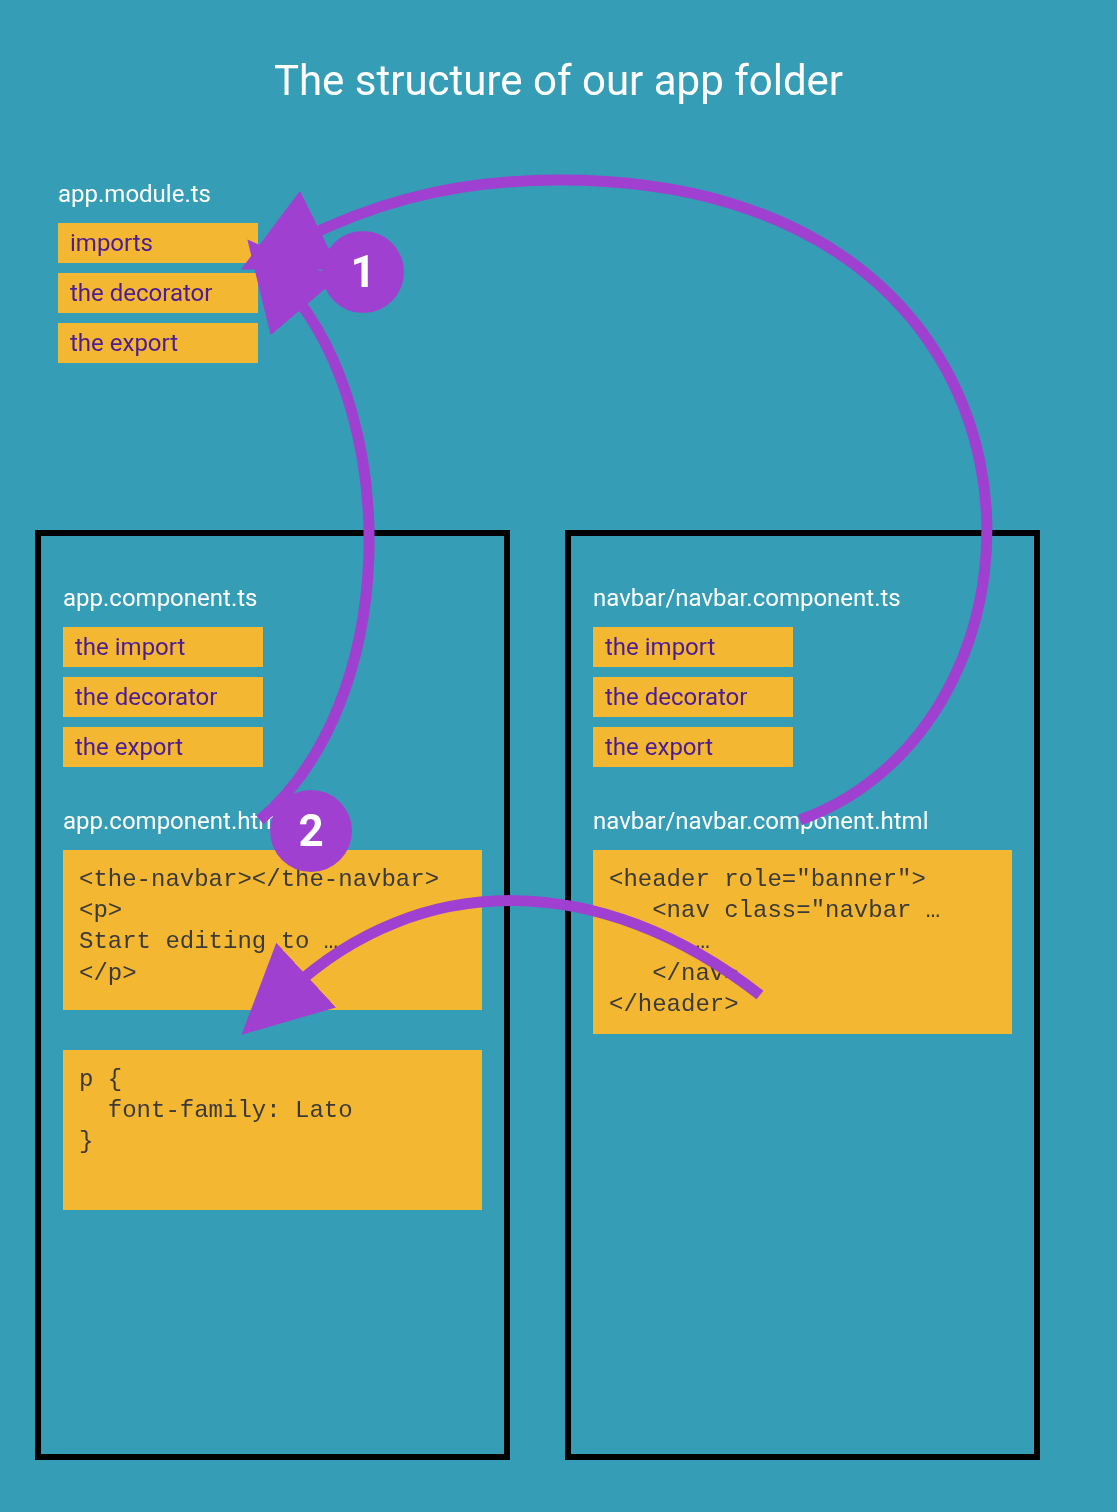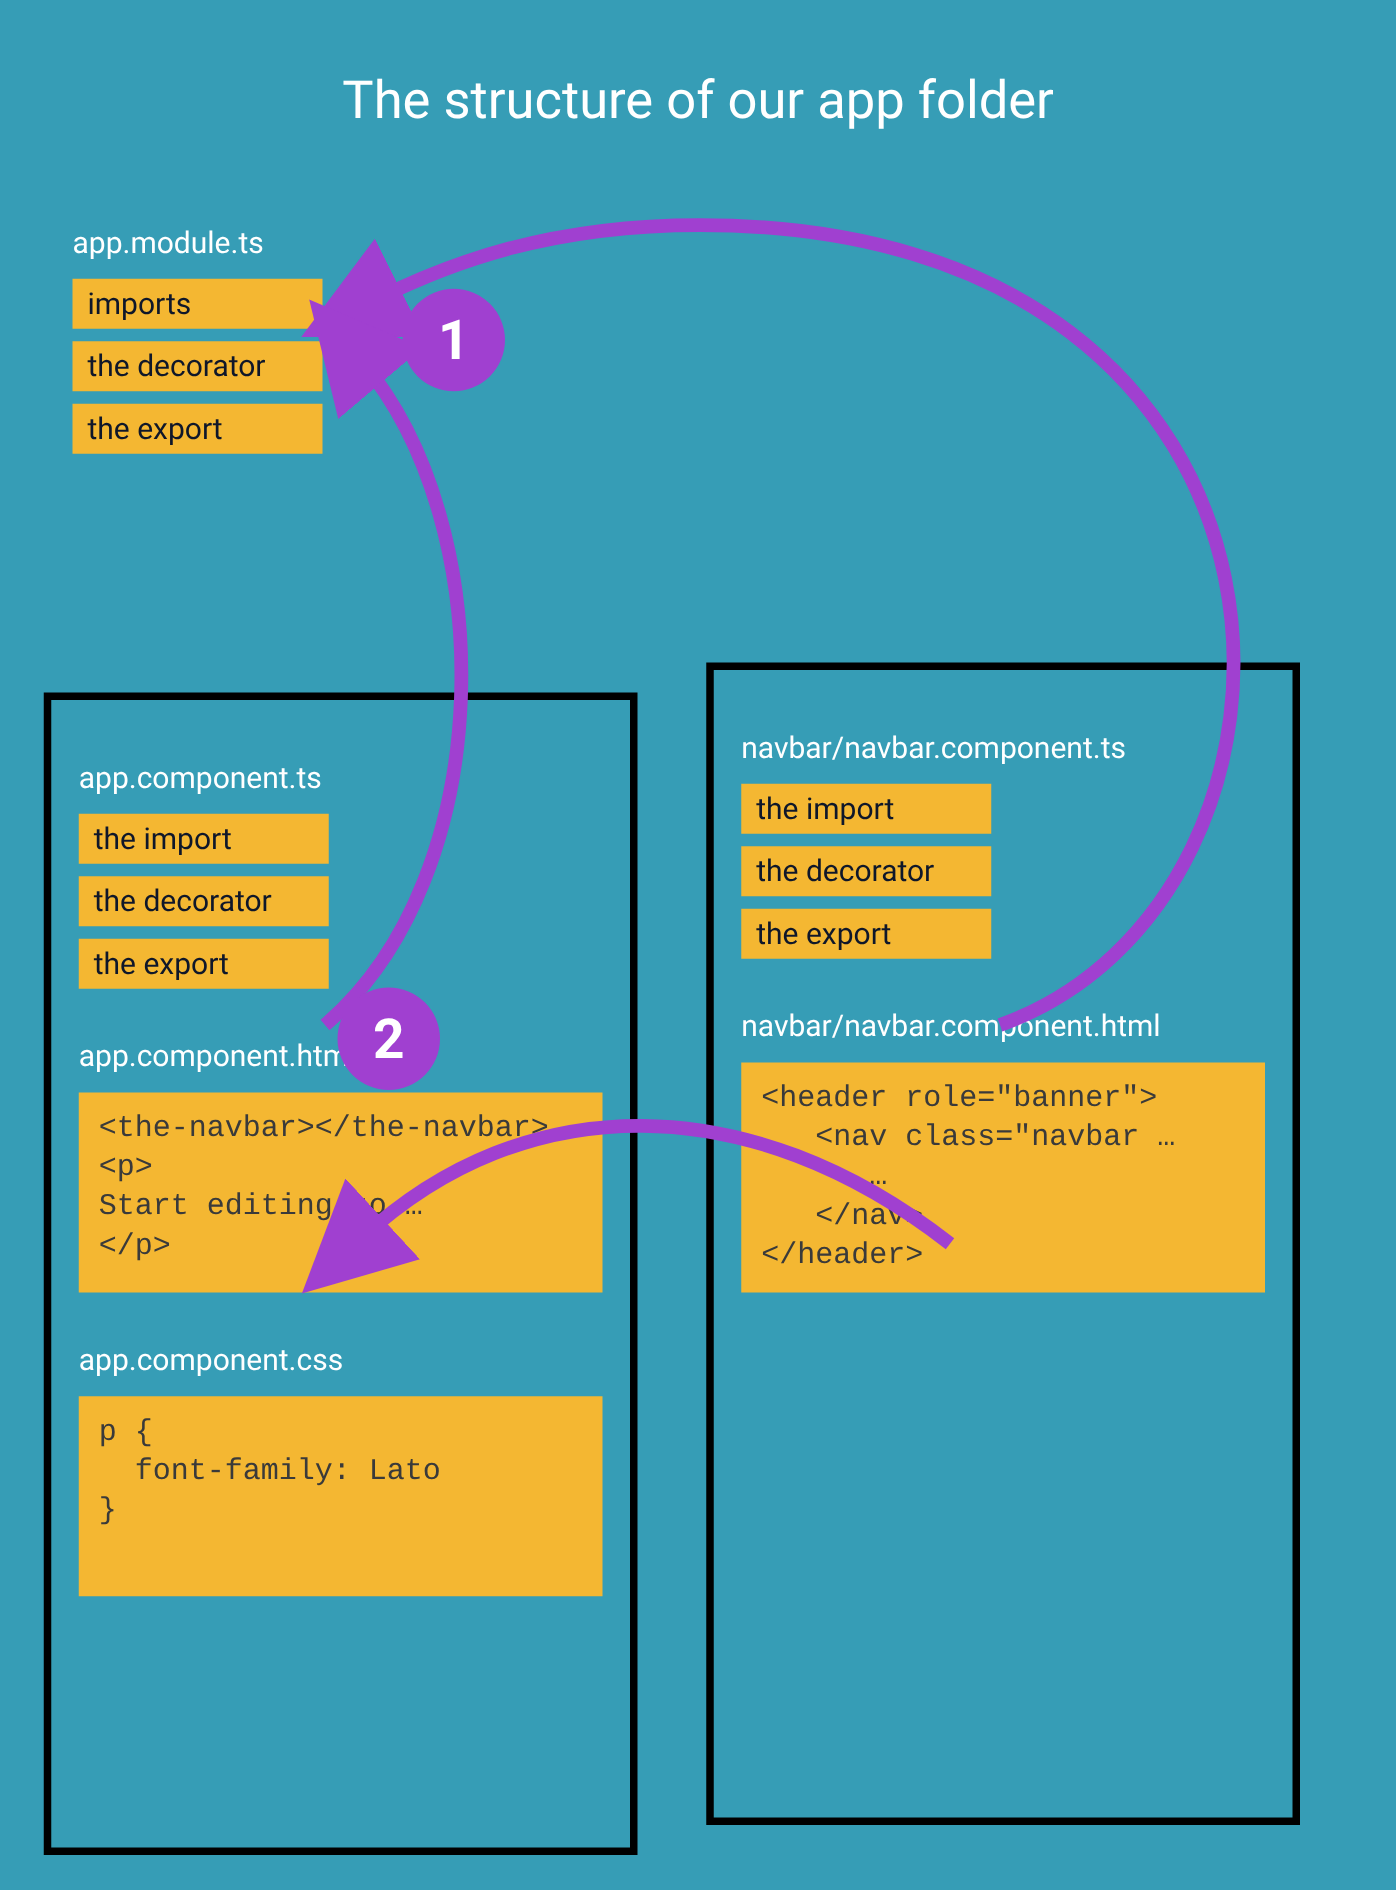--- a/index.html
+++ b/index.html
@@ -25,36 +25,36 @@
     margin-bottom: 15px;
     margin-top: 20px;
   }
   .module-block {
     position: absolute;
     left: 58px;
     top: 160px;
   }
   .chip {
     background: #f4b732;
-    color: #0f172a;
+    color: #4c1d95;
     font-size: 24px;
     padding: 6px 12px;
     margin-bottom: 10px;
     display: block;
     width: 200px;
   }
   .component-box {
     position: absolute;
     border: 6px solid #000;
     padding: 28px 22px;
     width: 475px;
   }
   .box-left {
     left: 35px;
-    top: 554px;
+    top: 530px;
     height: 930px;
   }
   .box-right {
     left: 565px;
     top: 530px;
     height: 930px;
   }
   .file-group {
     margin-bottom: 40px;
   }
@@ -112,21 +112,20 @@
     <span class="chip">the export</span>
   </div>
   <div class="file-group">
     <div class="section-label">app.component.html</div>
     <div class="code-block">&lt;the-navbar&gt;&lt;/the-navbar&gt;
 &lt;p&gt;
 Start editing to …
 &lt;/p&gt;</div>
   </div>
   <div class="file-group">
-    <div class="section-label">app.component.css</div>
     <div class="code-block">p {
   font-family: Lato
 }</div>
   </div>
 </div>
 
 <div class="component-box box-right">
   <div class="file-group">
     <div class="section-label">navbar/navbar.component.ts</div>
     <span class="chip">the import</span>

